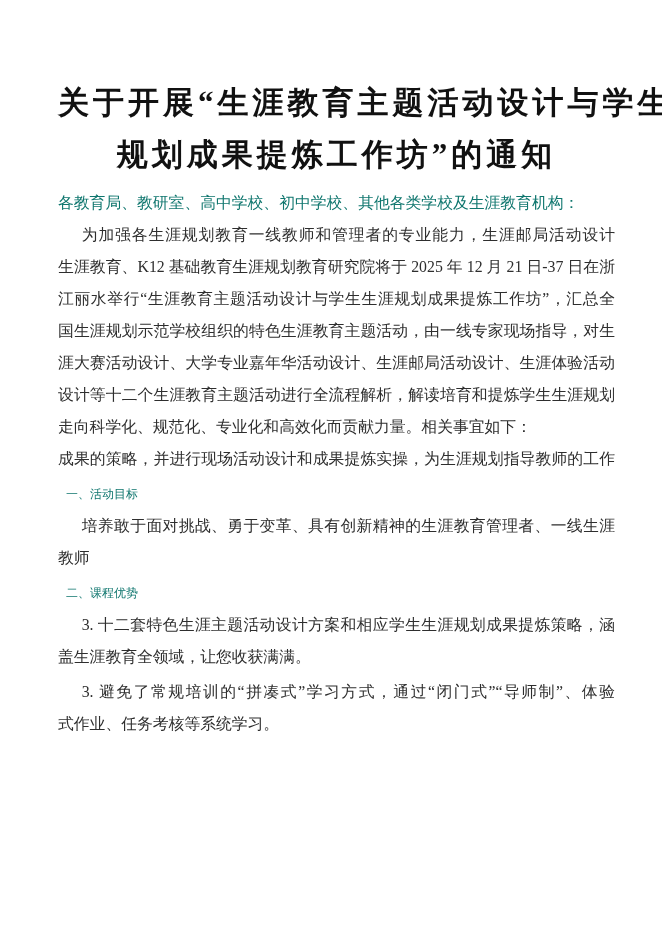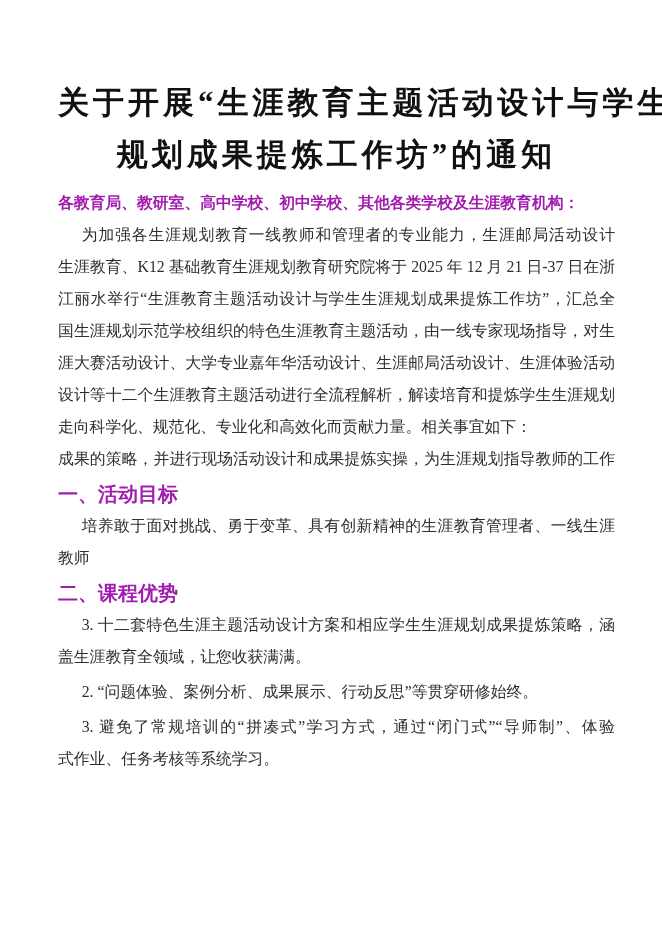--- a/index.html
+++ b/index.html
@@ -25,24 +25,24 @@
     letter-spacing: 4px;
   }
   .doc-title .title-line { white-space: nowrap; }
   .doc-body {
     font-size: 15.8px;
     line-height: 32px;
   }
   .line { display: block; min-height: 32px; }
   .jl { text-align: justify; text-align-last: justify; }
   .indent { text-indent: 1.5em; }
-  .bold { font-weight: 700; color: #a21caf; }
+  .bold { font-weight: 400; color: #0f766e; }
   .salutation { margin: 0; }
   .paragraph { margin: 0 0 3px 0; }
-  .heading { margin: 2px 0 0 0; font-size: 20px; line-height: 32px; }
+  .heading { margin: 2px 0 0 8px; font-size: 12px; line-height: 32px; }
 </style>
 </head>
 <body>
 
 <div class="page">
 
   <h1 class="doc-title">
     <span class="title-line">关于开展“生涯教育主题活动设计与学生生涯</span>
     <span class="title-line">规划成果提炼工作坊”的通知</span>
   </h1>
@@ -69,23 +69,20 @@
       <span class="line">教师</span>
     </div>
 
     <h2 class="heading line bold">二、课程优势</h2>
 
     <div class="paragraph">
       <span class="line jl indent">3. 十二套特色生涯主题活动设计方案和相应学生生涯规划成果提炼策略，涵</span>
       <span class="line">盖生涯教育全领域，让您收获满满。</span>
     </div>
 
-    <div class="paragraph">
-      <span class="line indent">2. “问题体验、案例分析、成果展示、行动反思”等贯穿研修始终。</span>
-    </div>
 
     <div class="paragraph">
       <span class="line jl indent">3. 避免了常规培训的“拼凑式”学习方式，通过“闭门式”“导师制”、体验</span>
       <span class="line">式作业、任务考核等系统学习。</span>
     </div>
 
 
   </div>
 </div>
 

